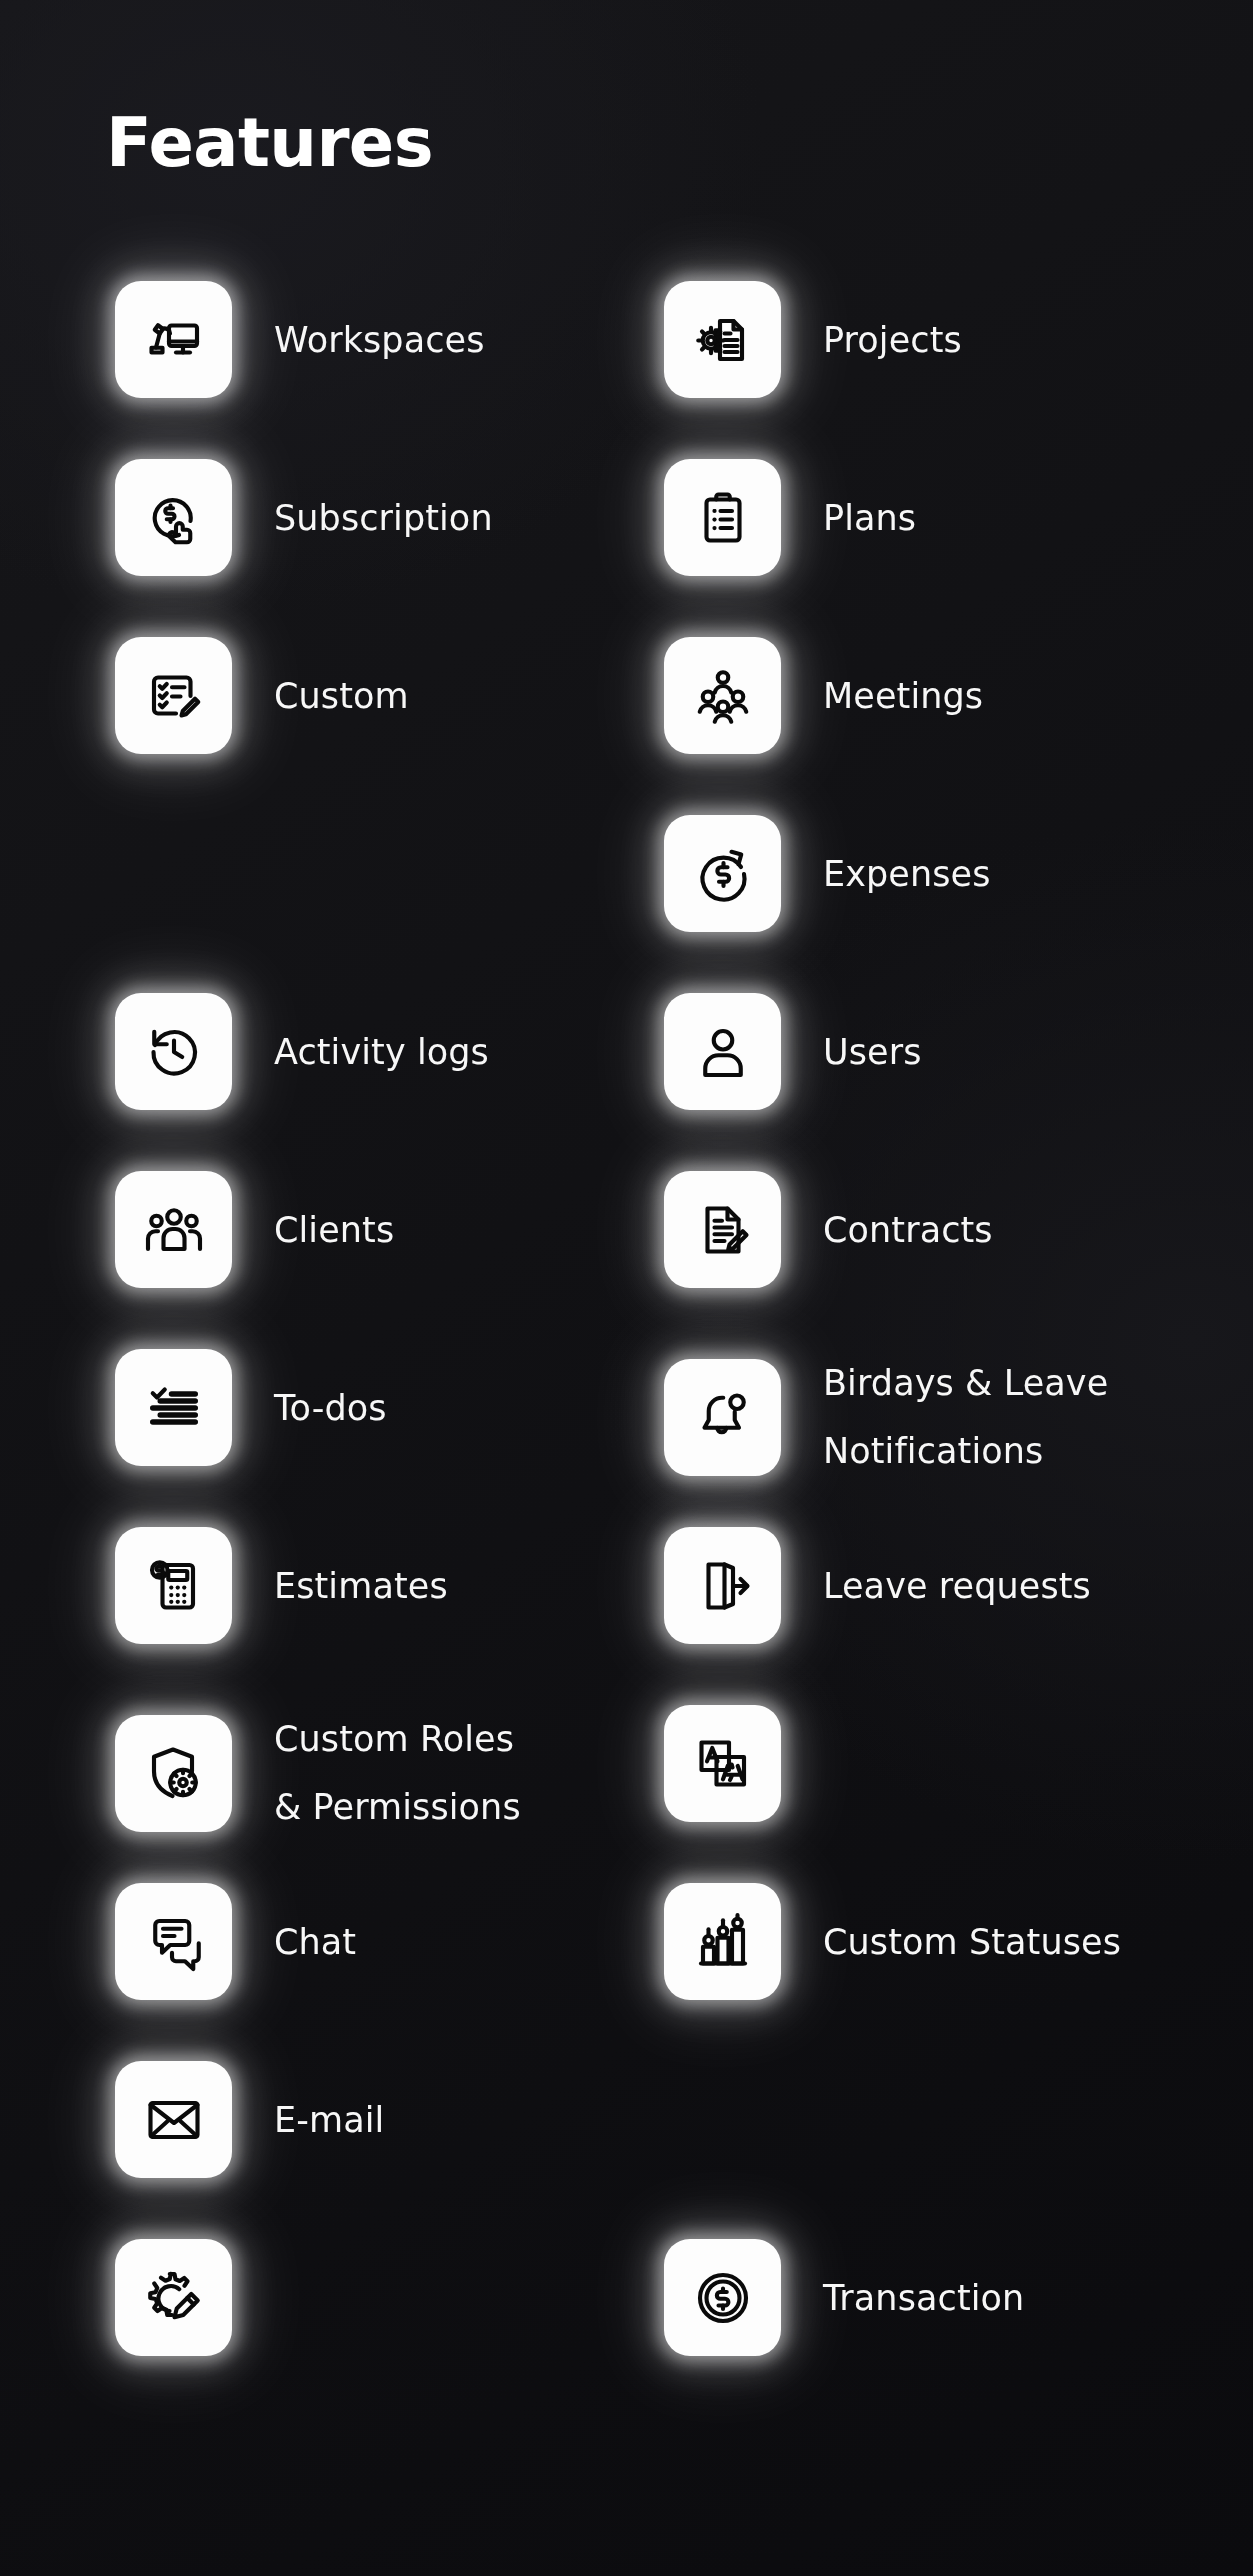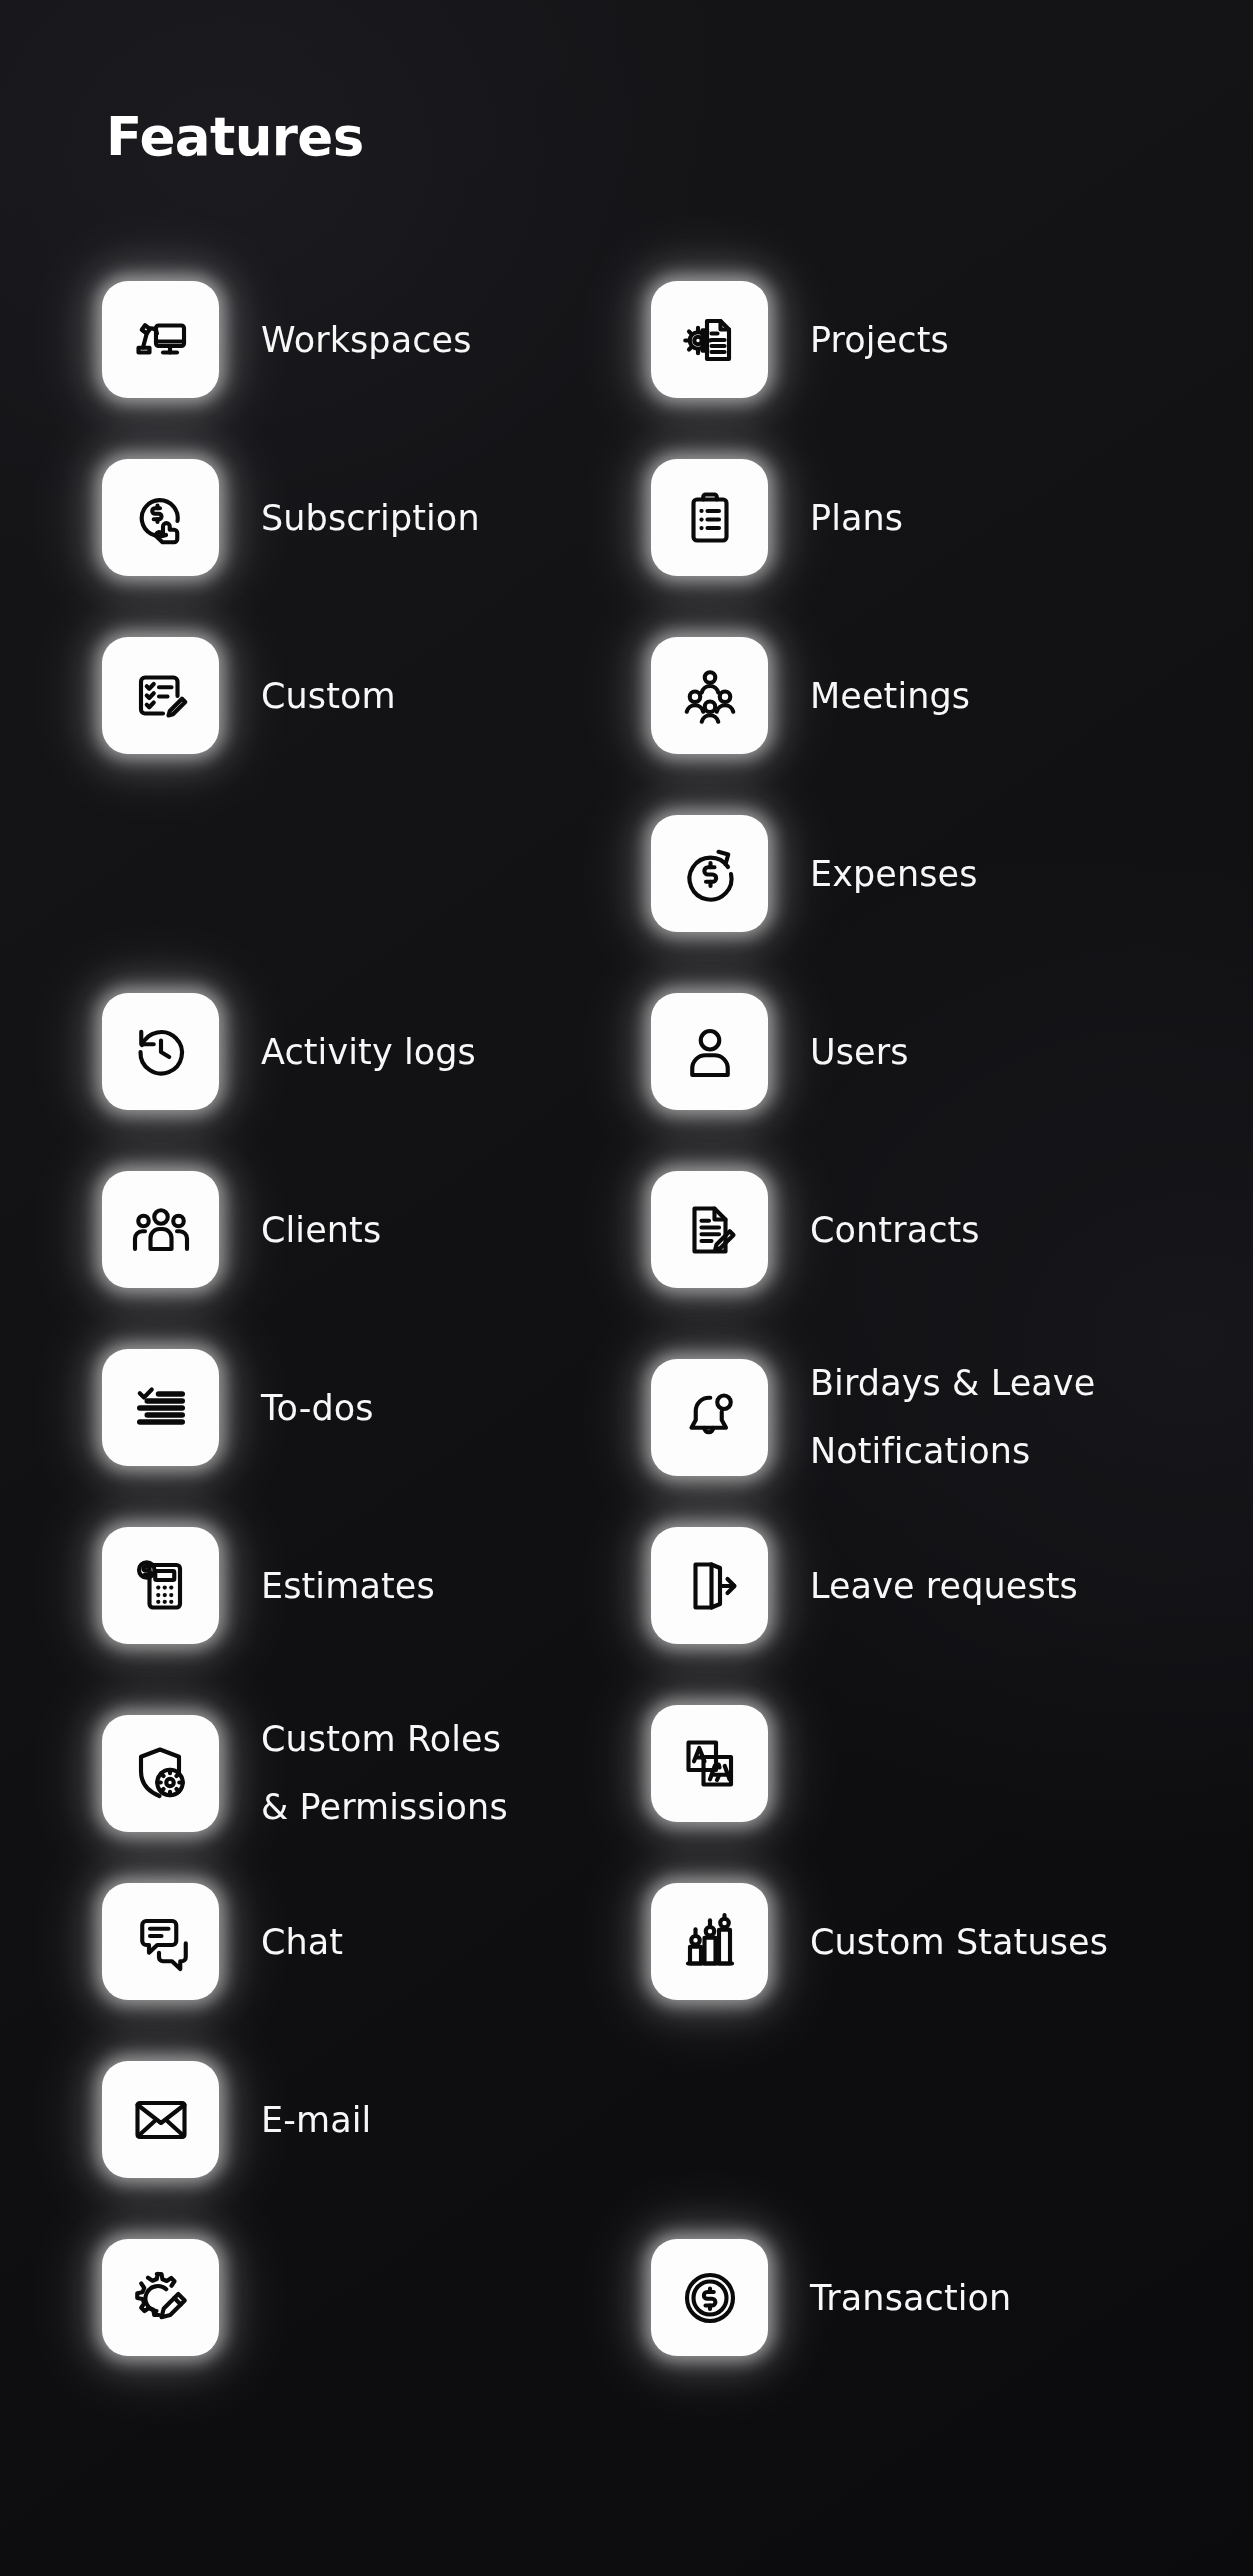--- a/index.html
+++ b/index.html
@@ -19,39 +19,40 @@
       radial-gradient(ellipse 993px 869px at 95% 52%, #17171b 0%, rgba(23,23,27,0) 60%),
       linear-gradient(145deg, #161619 0%, #131316 28%, #101013 55%, #0d0d10 80%, #0b0b0e 100%);
   }
 
   
   .page-title {
     position:absolute;
     left:106px;
     top:110px;
     font-family:"DejaVu Sans", sans-serif;
-    font-size:53px;
+    font-size:67px;
     font-weight:bold;
     letter-spacing:-0.6px;
     color:#ffffff;
     line-height:1;
     white-space:nowrap;
   }
 
   
   .features-grid {
     position:absolute;
     left:0;
     top:281px;
     width:1254px;
   }
 
   .feature-row {
     position:relative;
     height:178px;
+    margin-left:13px;
   }
 
   .feature-item {
     position:absolute;
     top:0;
     display:flex;
     align-items:center;
     gap:42px;
     width:540px;
   }

